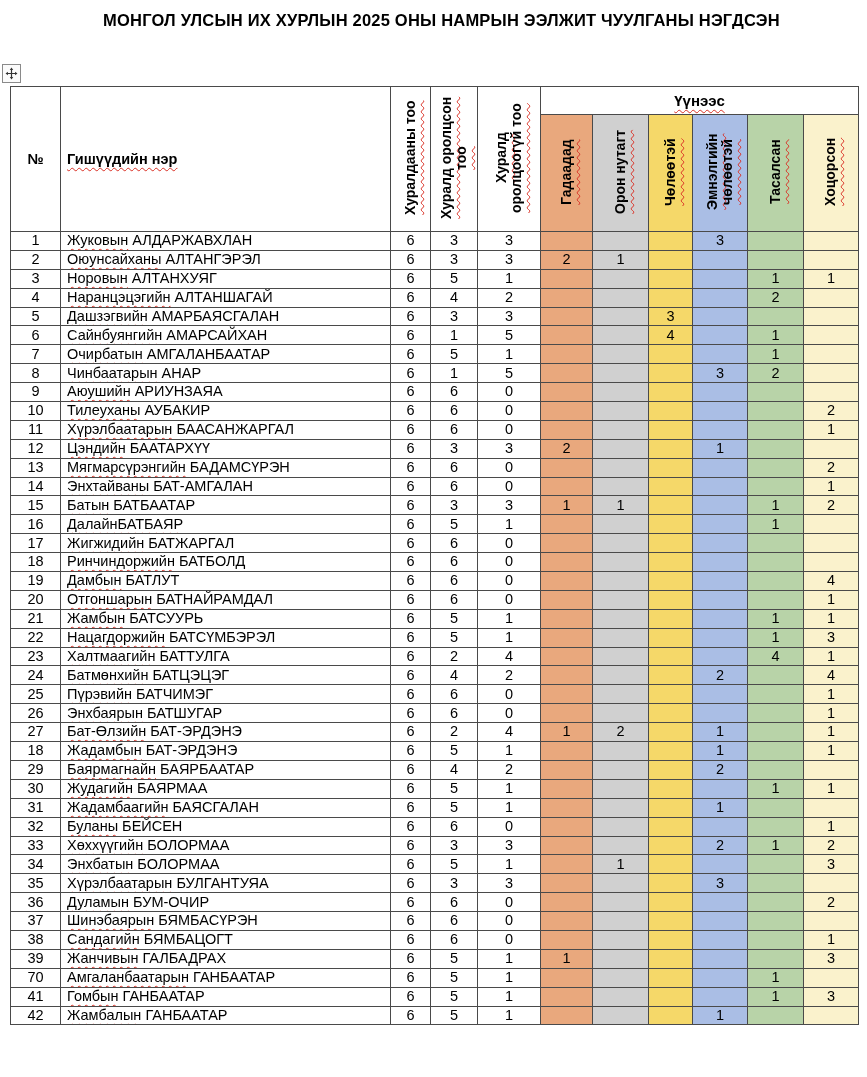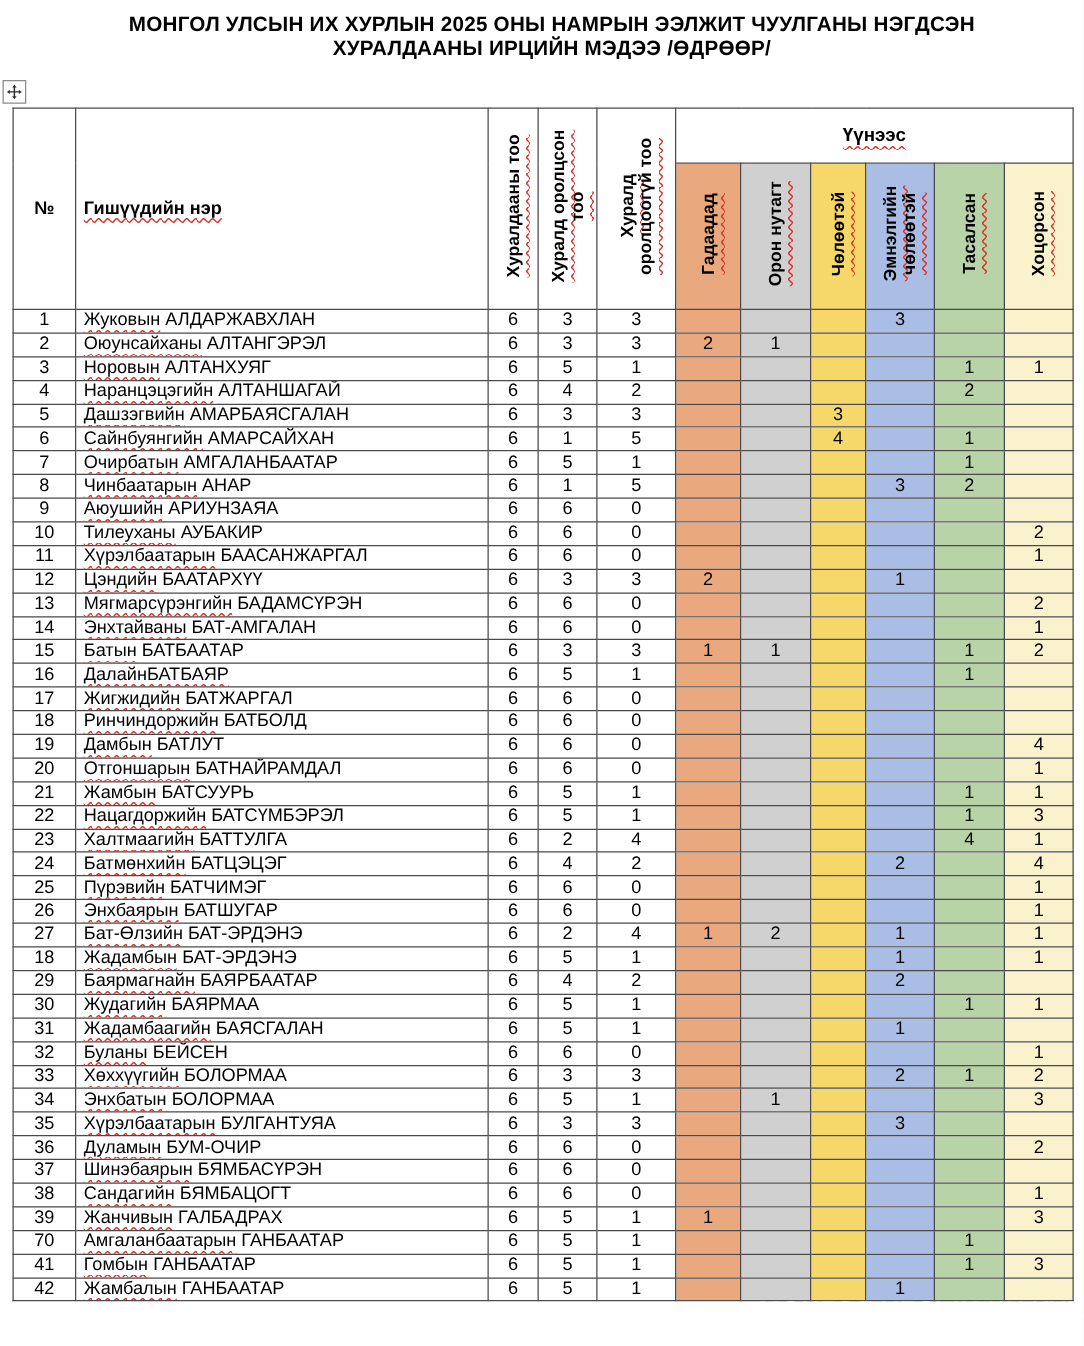--- a/index.html
+++ b/index.html
@@ -22,21 +22,21 @@
 
   
   table.att {
     position:absolute; left:10px; top:86px; width:848px;
     border-collapse:collapse; table-layout:fixed;
     font-size:14.5px;
   }
   table.att th, table.att td { border:1px solid #4a4a4a; overflow:hidden; }
   table.att { border:1.5px solid #2b2b2b; }
   thead th { font-weight:bold; text-align:center; vertical-align:middle; background:#fff; }
-  .h-group { height:44px; font-size:15px; }
+  .h-group { height:28px; font-size:15px; }
   tr.subhead th { height:117px; }
   .rot {
     writing-mode:vertical-rl; transform:rotate(180deg);
     display:inline-block; line-height:1.08; font-size:14px;
   }
   .rot-main { height:126px; }
   .rot-sub  { height:104px; }
 
   tbody td { height:18.9px; padding:0 2px; vertical-align:middle; line-height:1.05; }
   tbody tr { page-break-inside:avoid; }
@@ -63,21 +63,20 @@
     pointer-events:none;
   }
 </style>
 </head>
 <body>
 
 <div class="page">
 
   <div class="title">
     <div class="l">МОНГОЛ УЛСЫН ИХ ХУРЛЫН 2025 ОНЫ НАМРЫН ЭЭЛЖИТ ЧУУЛГАНЫ НЭГДСЭН</div>
-    <div class="l">ХУРАЛДААНЫ ИРЦИЙН МЭДЭЭ /ӨДРӨӨР/</div>
   </div>
 
   <div class="move-handle">
     <span style="display:flex;">
       <svg width="13" height="13" viewBox="0 0 24 24" aria-hidden="true">
         <path d="M12 1 L15.2 5.4 H13.1 V10.9 H18.6 V8.8 L23 12 L18.6 15.2 V13.1 H13.1 V18.6 H15.2 L12 23 L8.8 18.6 H10.9 V13.1 H5.4 V15.2 L1 12 L5.4 8.8 V10.9 H10.9 V5.4 H8.8 Z" fill="#333"></path>
       </svg>
     </span>
   </div>
 

